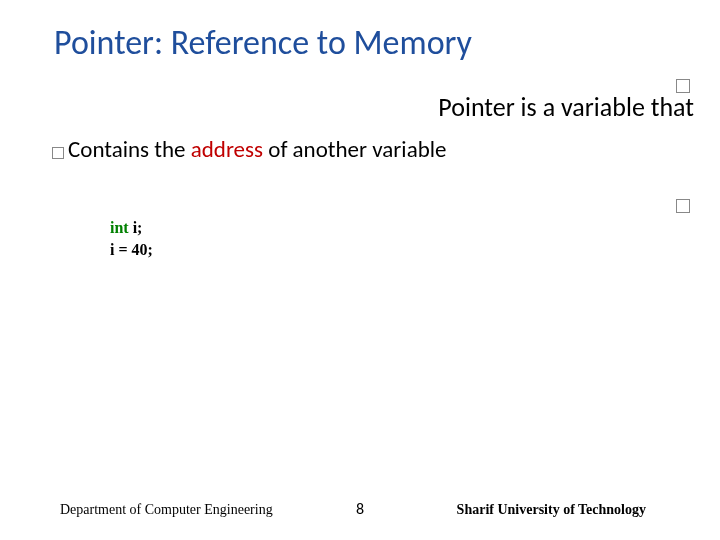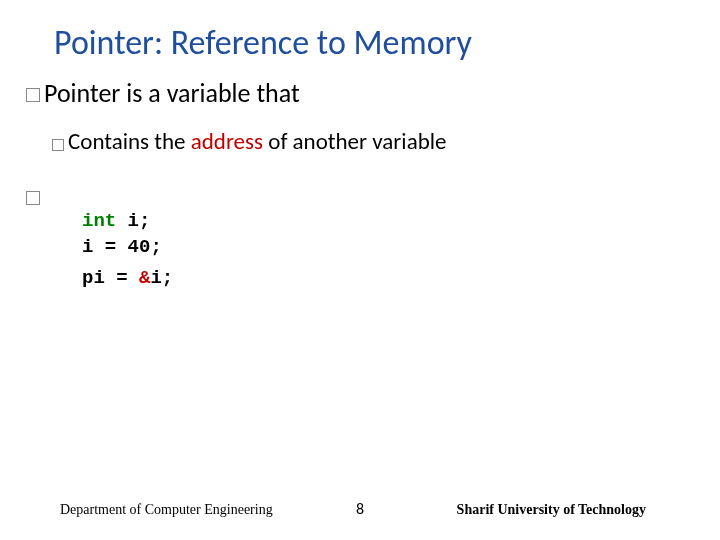--- a/index.html
+++ b/index.html
@@ -18,50 +18,51 @@
     padding: 22px 17px 14px 54px;
   }
   .content {
     padding: 0 26px 0 26px;
   }
   .bullet-l1 {
     font-size: 26px;
     color: #000;
     margin-bottom: 6px;
     display: flex;
-    align-items: center;
+    align-items: flex-end;
+    flex-direction: column;
   }
   .bullet-l2 {
     font-size: 23px;
     color: #000;
-    margin: 18px 0 18px 26px;
+    margin: 12px 0 18px 26px;
     display: flex;
     align-items: baseline;
   }
   .bullet-marker {
     display: inline-block;
     width: 14px;
     height: 14px;
     border: 1px solid #888;
     margin-right: 4px;
     position: relative;
     top: 2px;
     flex-shrink: 0;
   }
   .bullet-marker.small {
     width: 12px;
     height: 12px;
   }
   .spacer-mid { height: 16px; }
   .red { color: #c00000; }
   .code-block {
-    font-family: Liberation Mono, monospace;
-    font-size: 19px;
+    font-family: Liberation Serif, serif;
+    font-size: 16px;
     font-weight: bold;
-    margin-left: 56px;
+    margin-left: 84px;
     line-height: 1.35;
   }
   .code-block .gap { height: 6px; }
   .kw { color: #008000; }
   .op-star { color: #c00000; }
   .op-amp { color: #c00000; }
   .footer {
     position: absolute;
     bottom: 22px;
     left: 0;
@@ -113,21 +114,20 @@
   <div class="spacer-mid"></div>
 
   <div class="bullet-l1">
     <span class="bullet-marker"></span>
   </div>
 
   <div class="code-block">
     <div><span class="kw">int</span><span> i;</span></div>
     <div><span>i = 40;</span></div>
     <div class="gap"></div>
-    <div><span>pi = </span><span class="op-amp">&amp;</span><span>i;</span></div>
   </div>
 
 </div>
 
 <div class="footer">
   <div class="footer-left">Department of Computer Engineering</div>
   <div class="footer-center">8</div>
   <div class="footer-right">Sharif University of Technology</div>
 </div>
 

